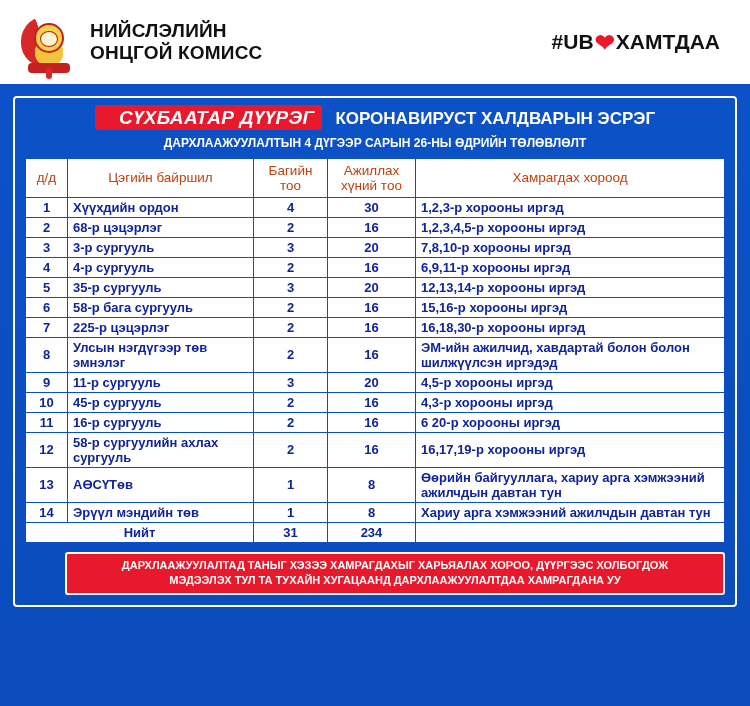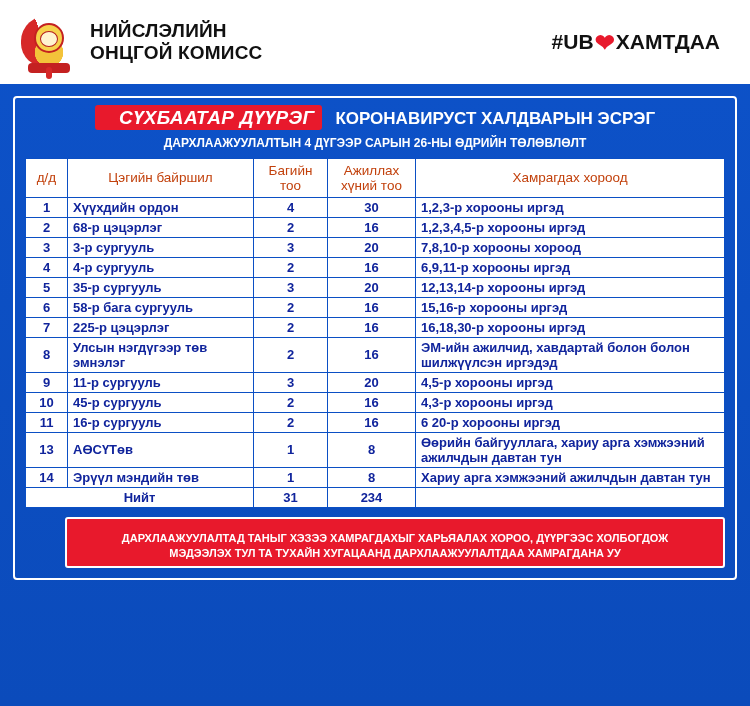--- a/index.html
+++ b/index.html
@@ -190,21 +190,21 @@
   .footer-note {
     margin-top: 9px;
     border: 2px solid #ffffff;
     border-radius: 3px;
     background: #e8192c;
     color: #ffffff;
     font-weight: bold;
     font-size: 11px;
     text-align: center;
     line-height: 1.35;
-    padding: 12px 6px 5px 6px;
+    padding: 4px 6px 5px 6px;
     box-sizing: border-box;
     margin-left: 40px;
   }
 </style>
 </head>
 <body>
 
 <div class="page">
 
   <div class="header">
@@ -272,21 +272,21 @@
             <td class="loc">68-р цэцэрлэг</td>
             <td class="num">2</td>
             <td class="num">16</td>
             <td class="khoroo">1,2,3,4,5-р хорооны иргэд</td>
           </tr>
           <tr>
             <td class="idx">3</td>
             <td class="loc">3-р сургууль</td>
             <td class="num">3</td>
             <td class="num">20</td>
-            <td class="khoroo">7,8,10-р хорооны хороод</td>
+            <td class="khoroo">7,8,10-р хорооны иргэд</td>
           </tr>
           <tr>
             <td class="idx">4</td>
             <td class="loc">4-р сургууль</td>
             <td class="num">2</td>
             <td class="num">16</td>
             <td class="khoroo">6,9,11-р хорооны иргэд</td>
           </tr>
           <tr>
             <td class="idx">5</td>
@@ -331,20 +331,27 @@
             <td class="khoroo">4,3-р хорооны иргэд</td>
           </tr>
           <tr>
             <td class="idx">11</td>
             <td class="loc">16-р сургууль</td>
             <td class="num">2</td>
             <td class="num">16</td>
             <td class="khoroo">6 20-р хорооны иргэд</td>
           </tr>
           <tr>
+            <td class="idx">12</td>
+            <td class="loc">58-р сургуулийн ахлах сургууль</td>
+            <td class="num">2</td>
+            <td class="num">16</td>
+            <td class="khoroo">16,17,19-р хорооны иргэд</td>
+          </tr>
+          <tr>
             <td class="idx">13</td>
             <td class="loc">АӨСҮТөв</td>
             <td class="num">1</td>
             <td class="num">8</td>
             <td class="khoroo">Өөрийн байгууллага, хариу арга хэмжээний ажилчдын давтан тун</td>
           </tr>
           <tr>
             <td class="idx">14</td>
             <td class="loc">Эрүүл мэндийн төв</td>
             <td class="num">1</td>

